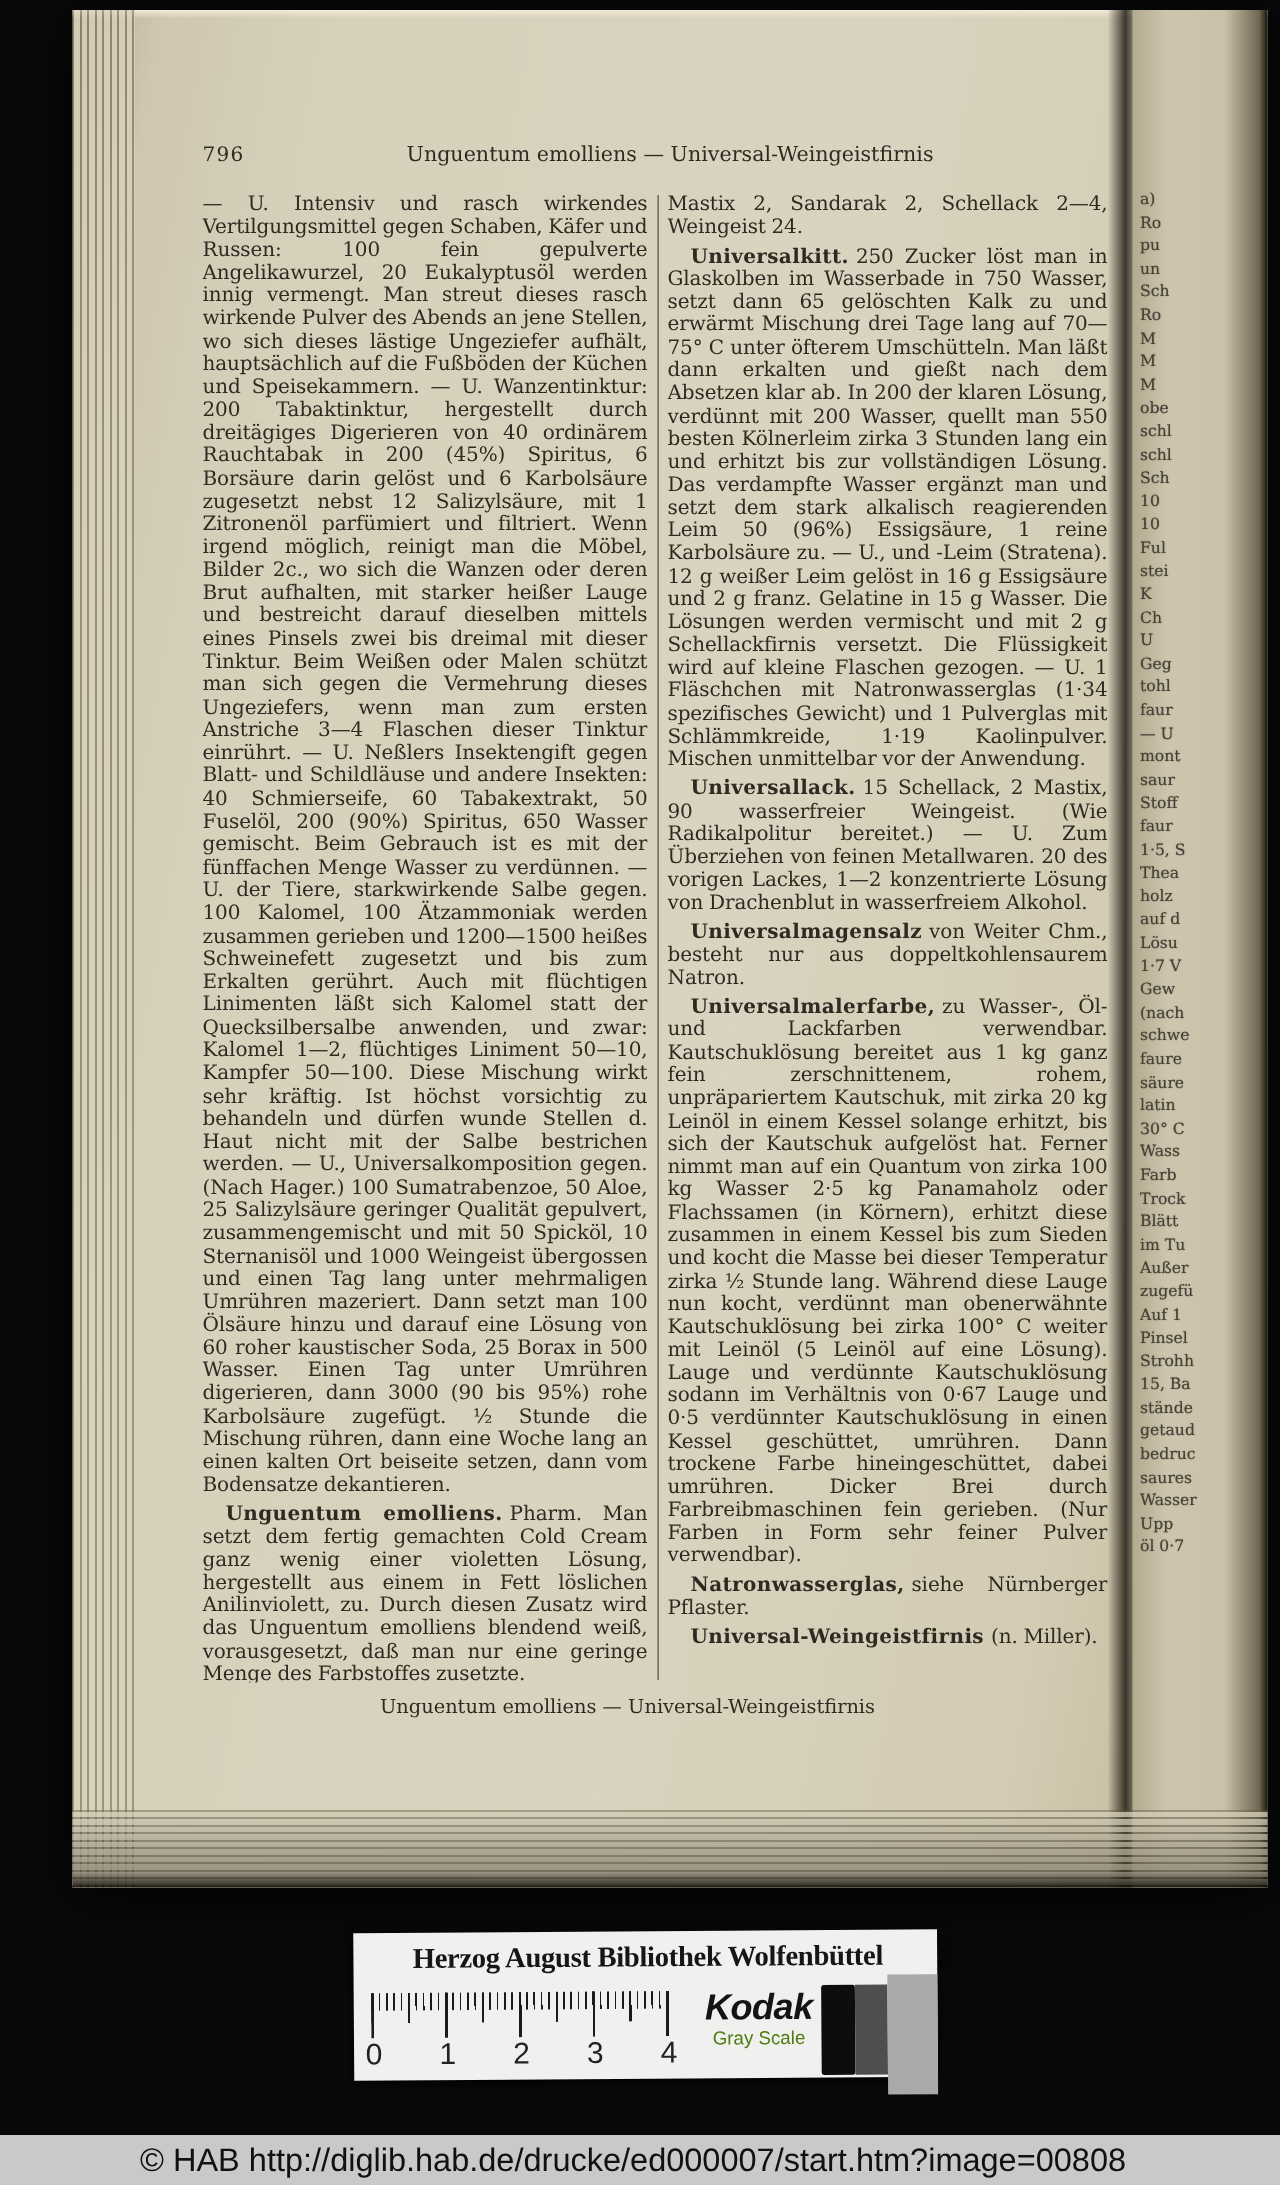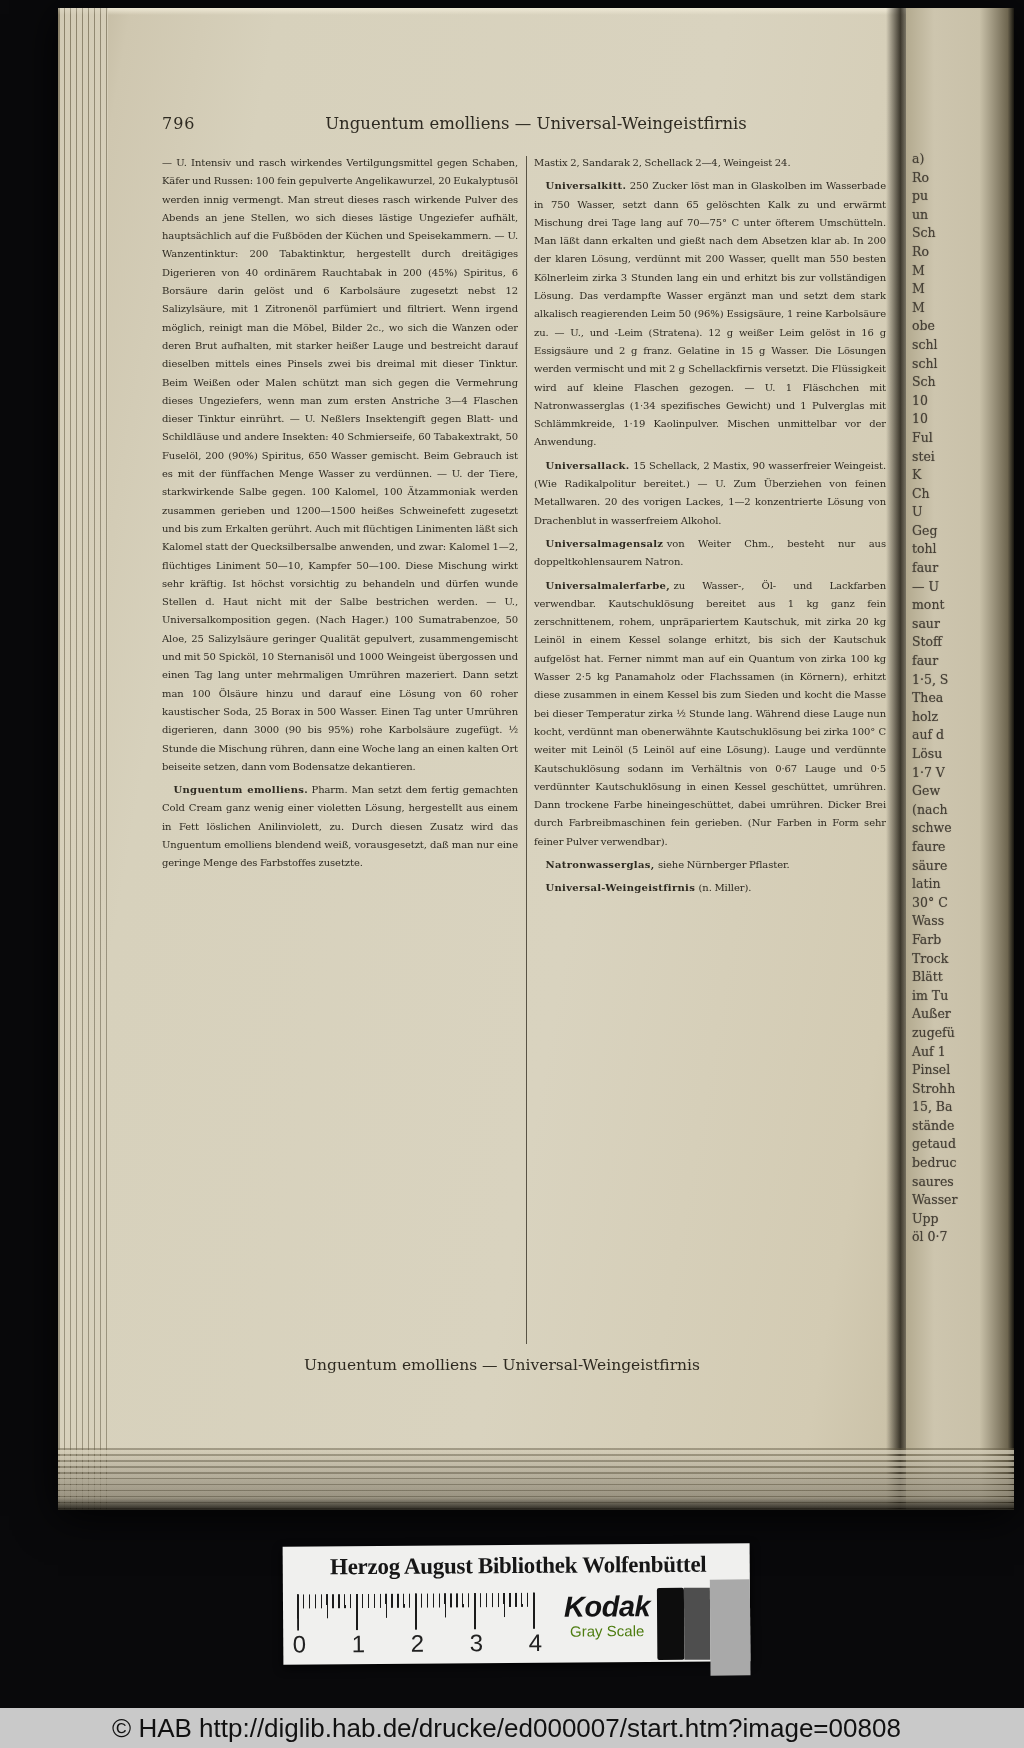--- a/index.html
+++ b/index.html
@@ -27,21 +27,21 @@
     position:absolute;left:0;bottom:0;width:100%;height:62px;
     background:
       linear-gradient(to bottom,rgba(0,0,0,0) 0,rgba(40,34,22,.35) 80%,rgba(10,8,4,.85) 100%),
       repeating-linear-gradient(to bottom,rgba(96,88,66,.45) 0 1.5px,rgba(214,207,186,.8) 1.5px 6px);
   }
   .main-page{position:absolute;left:48px;top:0;width:790px;height:100%;overflow:hidden;color:#2e2a21;}
   .page-number{position:absolute;left:56px;top:106px;font-size:16px;letter-spacing:1px;text-align:right;}
   .running-header{position:absolute;left:130px;right:60px;top:106px;text-align:center;font-size:16.5px;}
   .columns{position:absolute;left:56px;top:146px;display:flex;}
   .col{width:356px;height:1192px;overflow:hidden;
-    font-size:10px;line-height:18.3px;text-align:justify;
+    font-size:16px;line-height:18.3px;text-align:justify;
     letter-spacing:-0.1px;word-spacing:-0.4px;}
   .col.right-col{width:352px;}
   .col-divider{width:1px;background:rgba(46,40,28,.75);margin:2px 7px 0 8px;height:1188px;}
   .entry{margin:0;text-indent:1.15em;}
   .entry:not(.cont){margin-top:5px;}
   .entry.cont{text-indent:0;}
   .lead{font-weight:bold;letter-spacing:.3px;}
   .lead:not(:empty){margin-right:.35em;}
   .running-footer{position:absolute;left:56px;right:54px;top:1348px;text-align:center;font-size:15.5px;}
   .gutter-shadow{position:absolute;left:828px;top:0;width:26px;height:100%;

